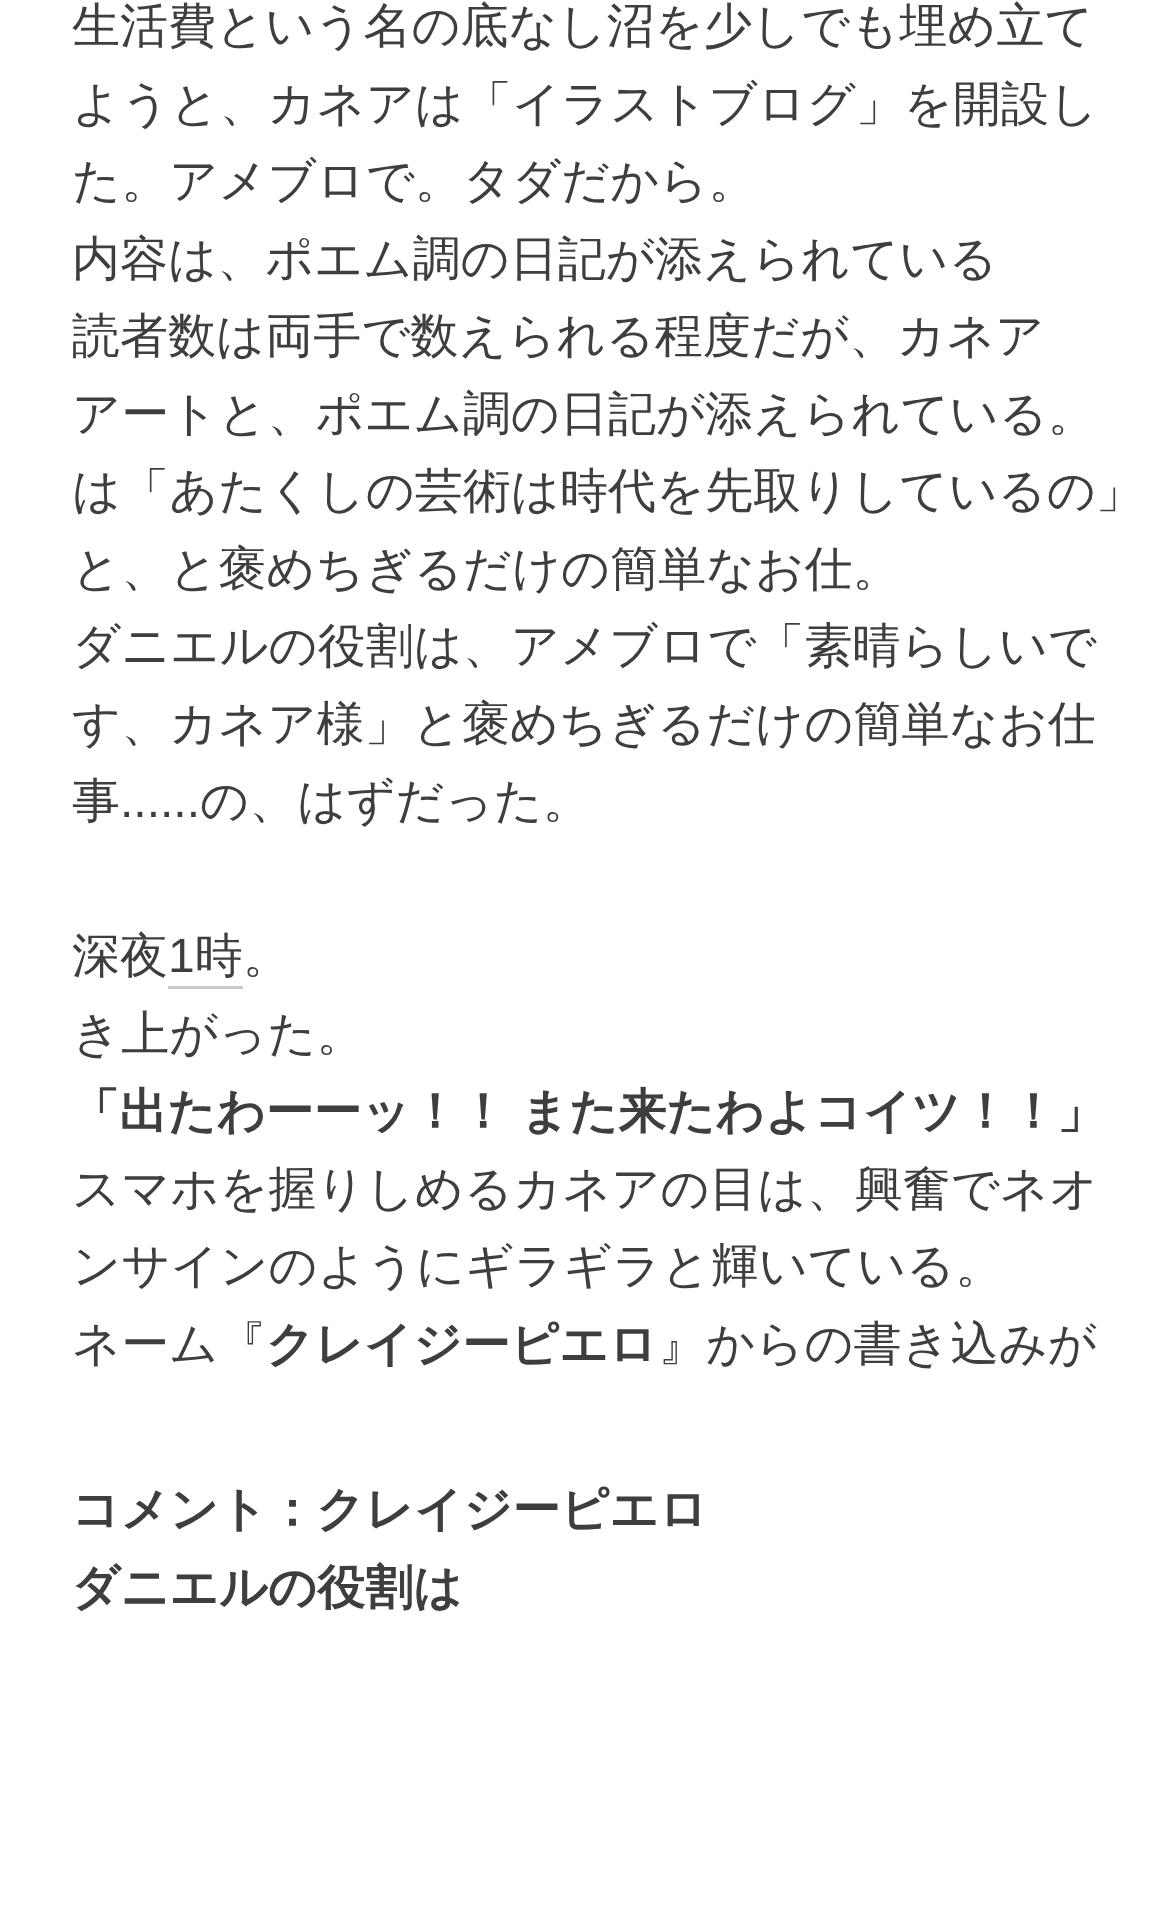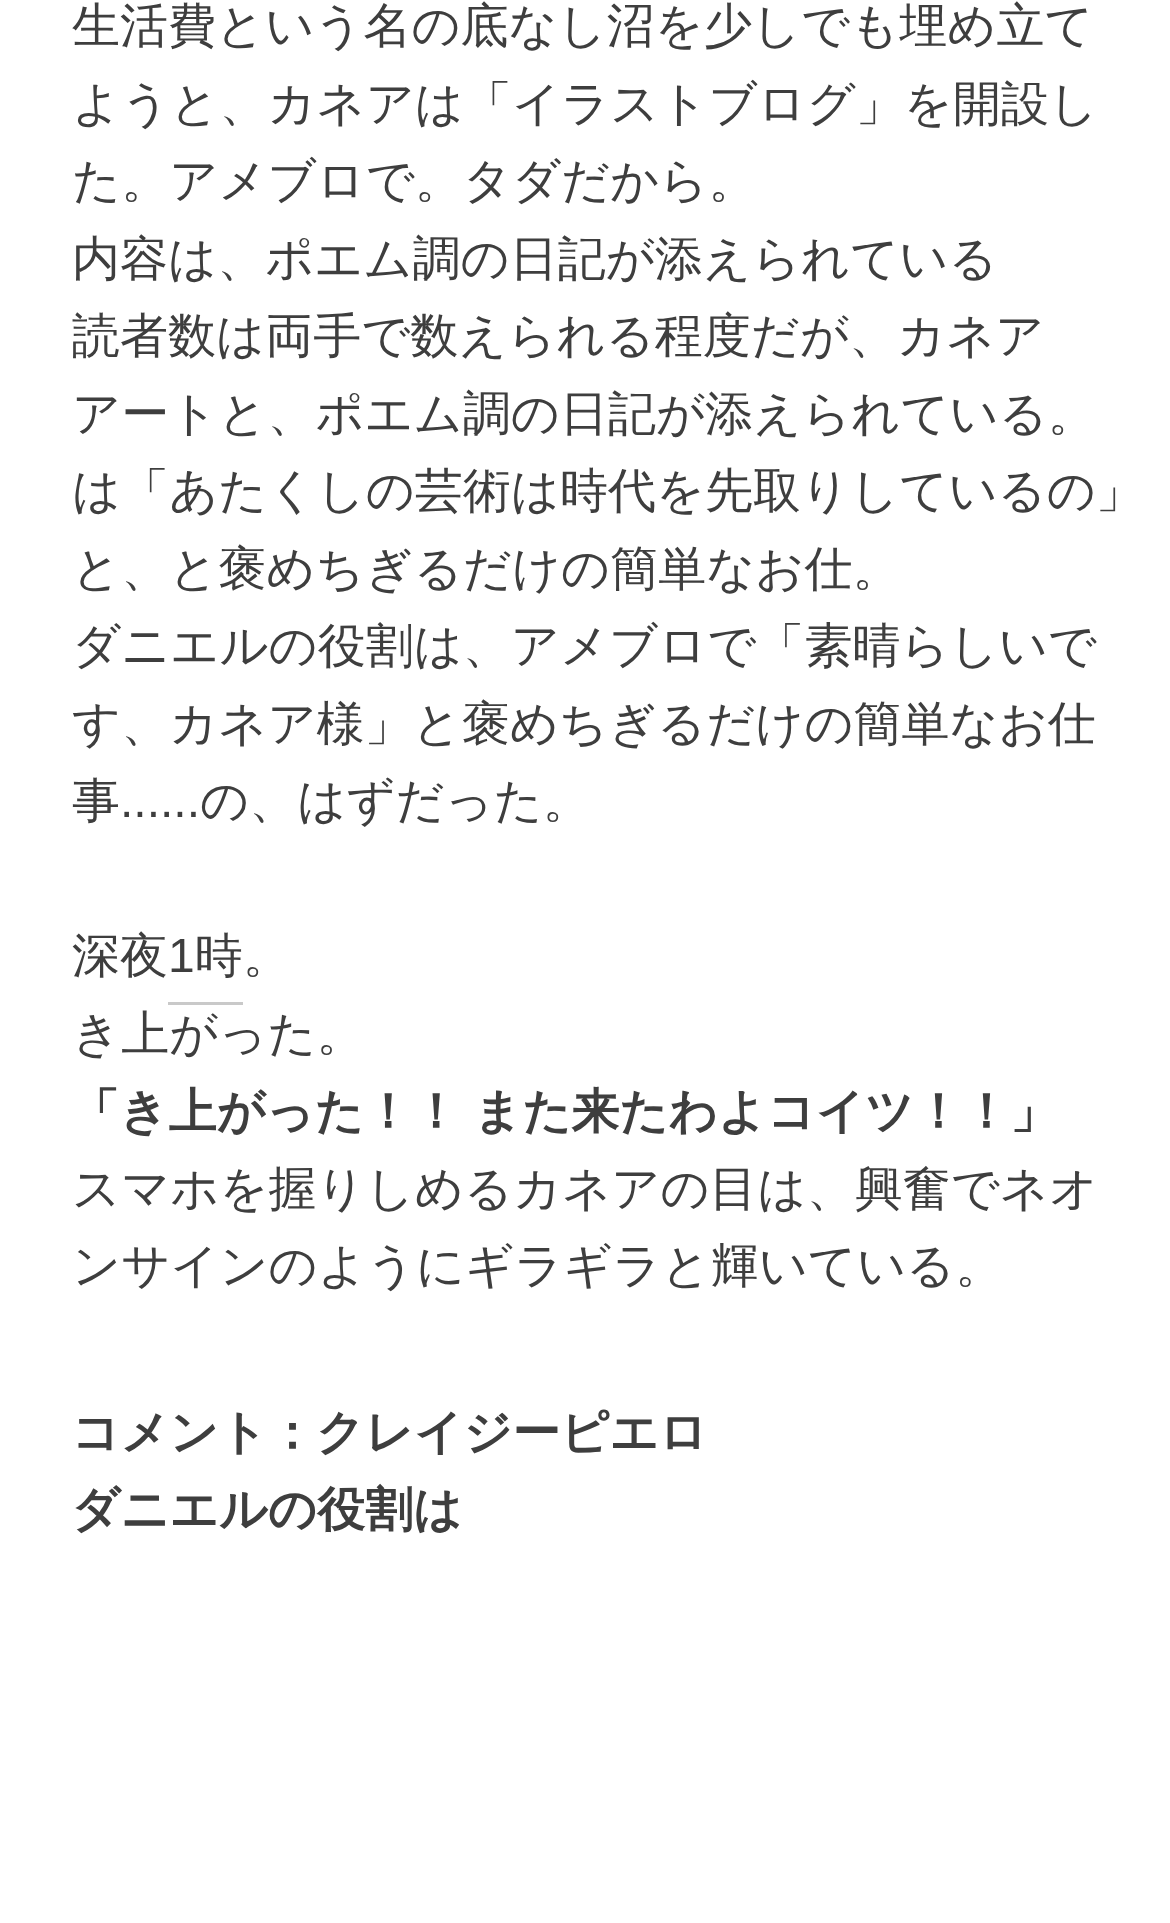--- a/index.html
+++ b/index.html
@@ -24,21 +24,21 @@
   }
   .line {
     height: 77.5px;
     white-space: nowrap;
   }
   .line.blank { height: 77.5px; }
   .line.blank-lg { height: 88px; }
   .bold { font-weight: 700; }
   .u {
     border-bottom: 3px solid #c9c9c9;
-    padding-bottom: 20px;
+    padding-bottom: 4px;
   }
 </style>
 </head>
 <body>
 
 <div class="page">
   <div class="story">
 
     <div class="line">生活費という名の底なし沼を少しでも埋め立て</div>
     <div class="line">ようと、カネアは「イラストブログ」を開設し</div>
@@ -51,25 +51,26 @@
     <div class="line">ダニエルの役割は、アメブロで「素晴らしいで</div>
     <div class="line">す、カネア様」と褒めちぎるだけの簡単なお仕</div>
     <div class="line">事......の、はずだった。</div>
 
     <div class="line blank"></div>
 
     <div class="line"><span>深夜</span><span class="u">1時</span><span>。</span></div>
 
     <div class="line">き上がった。</div>
 
-    <div class="line bold">「き上がった！！ また来たわよコイツ！！」</div>
+    <div class="line bold">「出たわーーッ！！ また来たわよコイツ！！」</div>
 
     <div class="line">スマホを握りしめるカネアの目は、興奮でネオ</div>
     <div class="line">ンサインのようにギラギラと輝いている。</div>
 
+    <div class="line"><span>ネーム『</span><span class="bold">クレイジーピエロ</span><span>』からの書き込みが</span></div>
 
 
     <div class="line blank blank-lg"></div>
 
     <div class="line bold">コメント：クレイジーピエロ</div>
     <div class="line bold">ダニエルの役割は</div>
 
   </div>
 </div>
 

